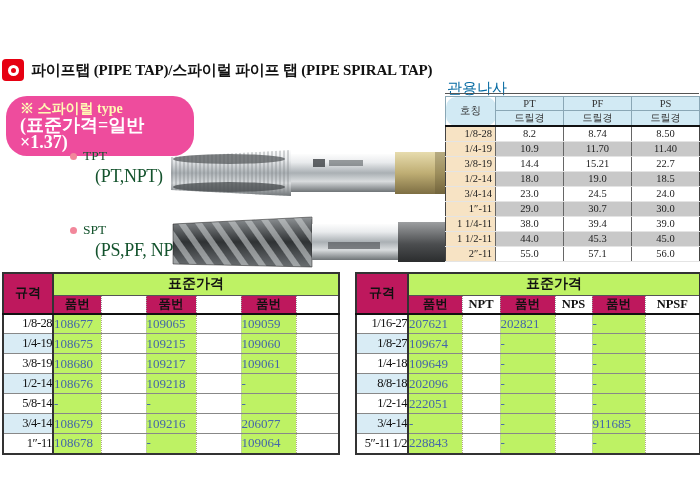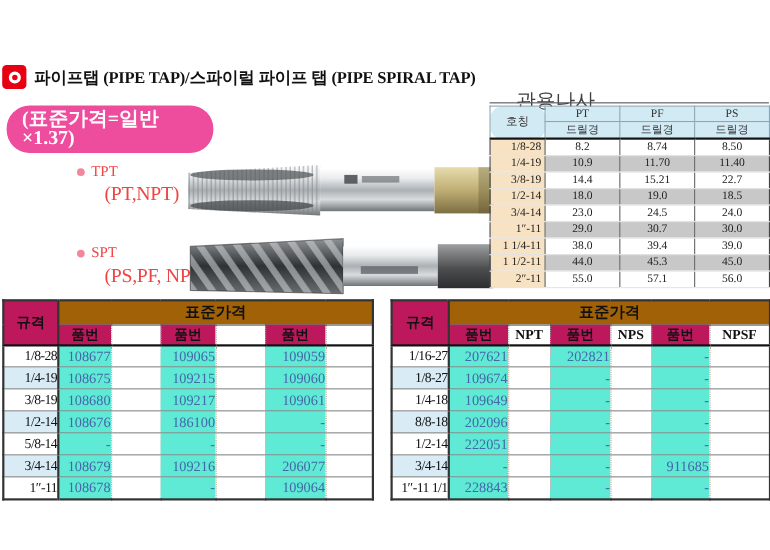--- a/index.html
+++ b/index.html
@@ -16,35 +16,35 @@
   .logo .ring { width:11px; height:11px; border:3px solid #ffffff; border-radius:50%; }
   .page-title { font-size:15px; font-weight:bold; margin:0; letter-spacing:-0.2px; }
 
   
   .badge { position:absolute; left:6px; top:96px; width:188px; padding:4px 8px 5px 14px;
            background:#ee4c9d; border-radius:21px; }
   .badge-l1 { color:#fff9b4; font-weight:bold; font-size:14px; line-height:17px; }
   .badge-l2 { color:#ffffff; font-weight:bold; font-size:18px; line-height:17px; }
 
   
-  .prod { position:absolute; font-size:13px; color:#ef4444; }
+  .prod { position:absolute; font-size:13px; color:#14532d; }
   .prod-tpt { left:70px; top:148px; }
   .prod-spt { left:70px; top:222px; }
   .prod .name-line { display:flex; align-items:center; }
   .bullet { display:inline-block; width:7px; height:7px; background:#f2879b; border-radius:50%;
             margin-right:6px; flex:0 0 auto; }
   .prod-name { font-size:13.5px; }
   .prod-sub { font-size:18px; margin-left:25px; margin-top:2px; letter-spacing:-0.3px; }
 
   .tap-img { position:absolute; }
   .tap-tpt { left:167px; top:141px; }
   .tap-spt { left:170px; top:212px; }
 
   
-  .thread-title { position:absolute; left:469px; top:79px; font-size:18px; color:#404040; }
+  .thread-title { position:absolute; left:447px; top:79px; font-size:15px; color:#0369a1; }
   .thread-rule  { position:absolute; left:445px; top:93px; width:254px; border-top:1px solid #555; }
   table.thread { position:absolute; left:445px; top:96px; width:254px;
                  border-collapse:collapse; table-layout:fixed;
                  font-size:10.5px; border:1px solid #444; }
   table.thread th { background:#d2eaf4; font-weight:normal; color:#333;
                     border:1px solid #8aa7b5; height:14px; padding:0; }
   table.thread th.size-h { border-bottom:2px solid #111;border-radius:10px; }
   table.thread tr.h2 th { border-bottom:2px solid #111; font-size:10px; }
   table.thread td { text-align:center; height:15px; padding:0; color:#222;
                     border-left:1px solid #666; border-bottom:1px solid #e4e4e4; }
@@ -53,48 +53,49 @@
   table.thread tbody tr:nth-child(even) td:not(.t-size) { background:#c8c8c8; }
 
   
   table.price { position:absolute; top:272px; border-collapse:collapse; table-layout:fixed;
                 font-size:13px; border:2px solid #333; background:#fff; }
   table.price-left  { left:2px;   width:336px; }
   table.price-right { left:355px; width:344px; }
   table.price th { padding:0; }
   th.h-size  { background:#be185d; font-weight:bold; font-size:13px; height:40px;
                border-right:2px solid #333; border-bottom:2px solid #111; }
-  th.h-price { background:#a16207; font-weight:bold; font-size:14px; height:22px;
+  th.h-price { background:#bef264; font-weight:bold; font-size:14px; height:22px;
                border-bottom:1px solid #555; }
   th.h-part  { background:#be185d; font-weight:bold; font-size:12.5px; height:18px;
                border-bottom:2px solid #111; border-right:1px dotted #9c9c9c; }
   th.h-type  { background:#ffffff; font-weight:bold; font-size:12.5px; height:18px;
                border-bottom:2px solid #111; border-right:1px dotted #9c9c9c; }
   table.price td { height:20px; padding:0; border-bottom:1px solid #888; }
   td.c-size  { background:#ffffff; text-align:right; padding-right:3px; font-size:12.5px;
                border-right:2px solid #333; color:#111; letter-spacing:-0.5px; }
   table.price tbody tr:nth-child(even) td.c-size { background:#d9ecf5; }
-  td.c-part  { background:#5eead4; color:#4566a9; text-align:right; font-size:13px;
+  td.c-part  { background:#bef264; color:#4566a9; text-align:left; font-size:13px;
                border-right:1px dotted #b3a98c; }
   td.c-empty { background:#ffffff; border-right:1px dotted #bcbcbc; }
   td.last, th.last { border-right:none; }
 </style>
 </head>
 <body>
 
 <div class="page">
 
   <div class="title-row">
     <span class="logo">
         <span class="ring"></span>
       </span>
     <h1 class="page-title">파이프탭 (PIPE TAP)/스파이럴 파이프 탭 (PIPE SPIRAL TAP)</h1>
   </div>
 
   <div class="badge">
+    <div class="badge-l1">※ 스파이럴 type</div>
     <div class="badge-l2">(표준가격=일반×1.37)</div>
   </div>
 
   <div class="prod prod-tpt">
     <div class="name-line">
       <span class="bullet"></span>
       <span class="prod-name">TPT</span>
     </div>
     <div class="prod-sub">(PT,NPT)</div>
   </div>
@@ -290,21 +291,21 @@
           <td class="c-empty"></td>
           <td class="c-part">109217</td>
           <td class="c-empty"></td>
           <td class="c-part">109061</td>
           <td class="c-empty last"></td>
         </tr>
       <tr>
           <td class="c-size">1/2-14</td>
           <td class="c-part">108676</td>
           <td class="c-empty"></td>
-          <td class="c-part">186100</td>
+          <td class="c-part">109218</td>
           <td class="c-empty"></td>
           <td class="c-part">-</td>
           <td class="c-empty last"></td>
         </tr>
       <tr>
           <td class="c-size">5/8-14</td>
           <td class="c-part">-</td>
           <td class="c-empty"></td>
           <td class="c-part">-</td>
           <td class="c-empty"></td>
@@ -405,21 +406,21 @@
       <tr>
           <td class="c-size">3/4-14</td>
           <td class="c-part">-</td>
           <td class="c-empty"></td>
           <td class="c-part">-</td>
           <td class="c-empty"></td>
           <td class="c-part">911685</td>
           <td class="c-empty last"></td>
         </tr>
       <tr>
-          <td class="c-size">1″-11 1/1</td>
+          <td class="c-size">5″-11 1/2</td>
           <td class="c-part">228843</td>
           <td class="c-empty"></td>
           <td class="c-part">-</td>
           <td class="c-empty"></td>
           <td class="c-part">-</td>
           <td class="c-empty last"></td>
         </tr>
     </tbody>
   </table>
 

